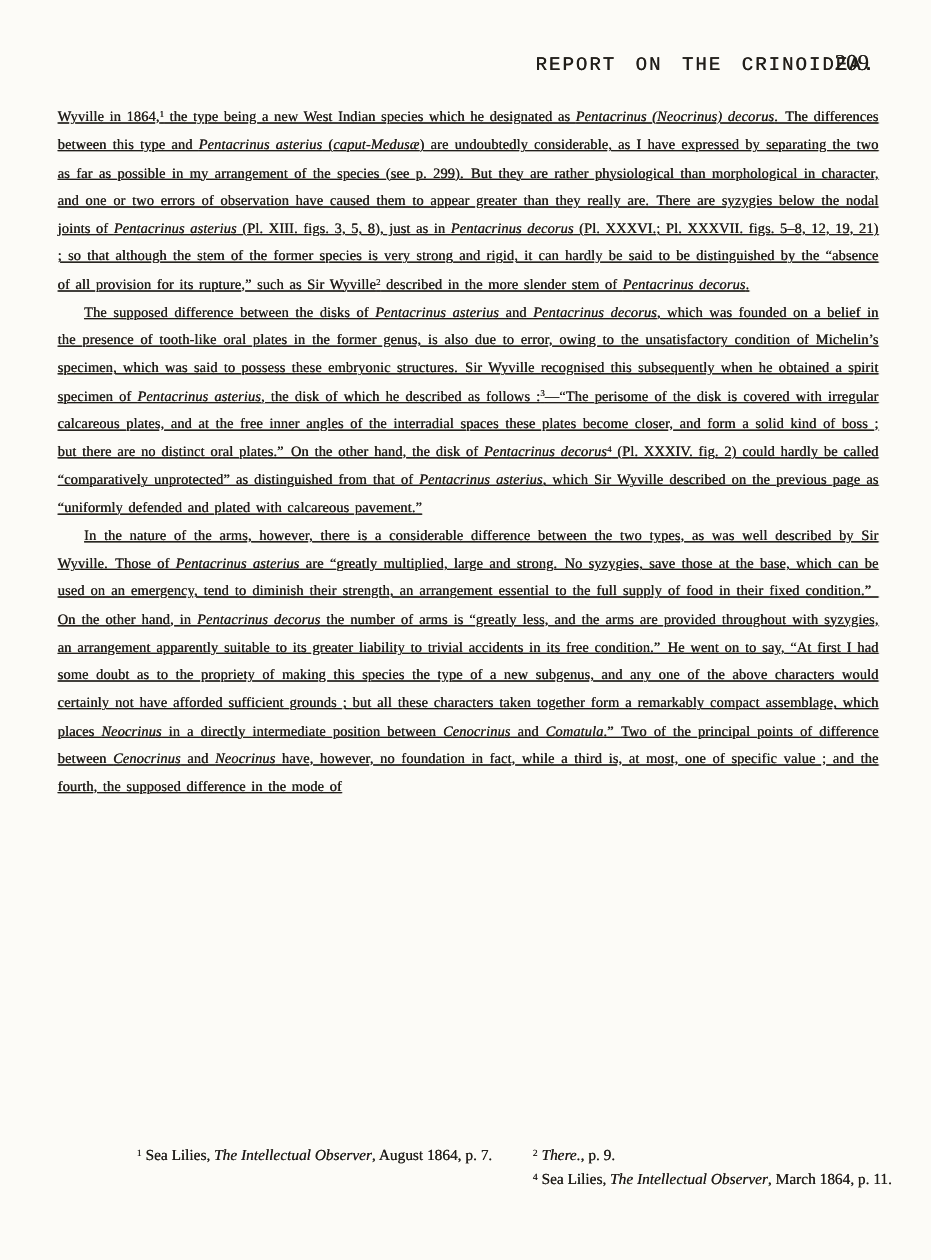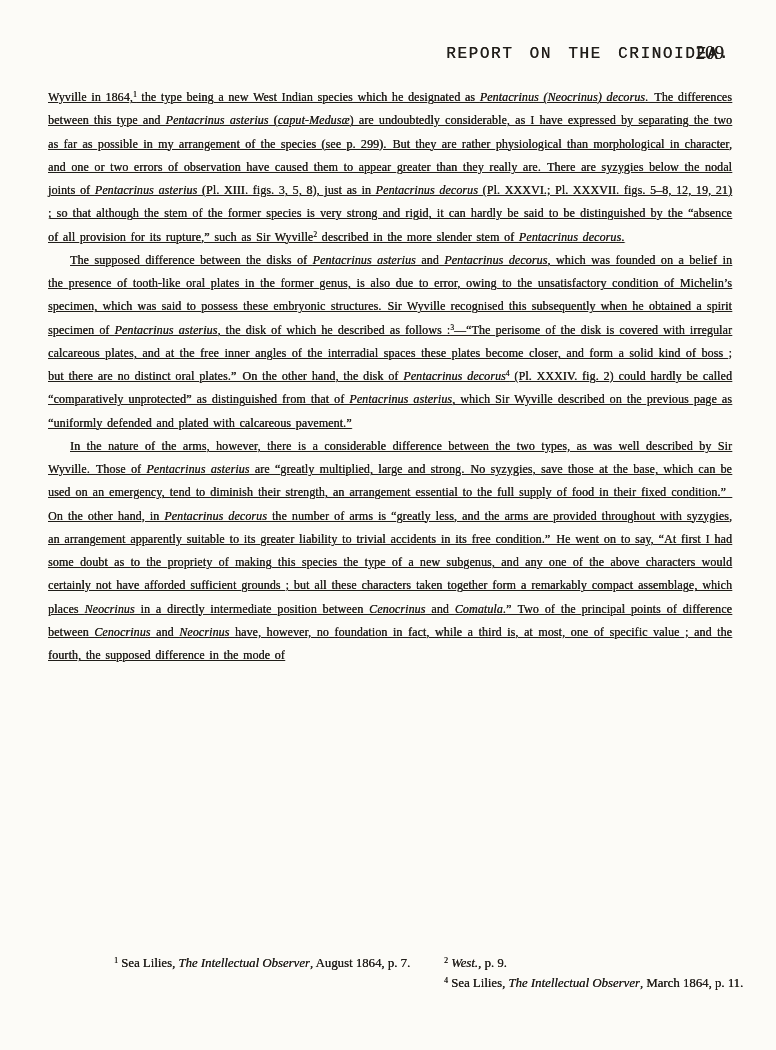--- a/index.html
+++ b/index.html
@@ -93,20 +93,20 @@
 
   <div class="body-text">
     <p class="para"><span>Wyville in 1864,</span><sup class="fnref">1</sup><span> the type being a new West Indian species which he designated as </span><span class="it">Pentacrinus (Neocrinus) decorus</span><span>. The differences between this type and </span><span class="it">Pentacrinus asterius</span><span> (</span><span class="it">caput-Medusæ</span><span>) are undoubtedly considerable, as I have expressed by separating the two as far as possible in my arrangement of the species (see p. 299). But they are rather physiological than morphological in character, and one or two errors of observation have caused them to appear greater than they really are. There are syzygies below the nodal joints of </span><span class="it">Pentacrinus asterius</span><span> (Pl. XIII. figs. 3, 5, 8), just as in </span><span class="it">Pentacrinus decorus</span><span> (Pl. XXXVI.; Pl. XXXVII. figs. 5–8, 12, 19, 21) ; so that although the stem of the former species is very strong and rigid, it can hardly be said to be distinguished by the “absence of all provision for its rupture,” such as Sir Wyville</span><sup class="fnref">2</sup><span> described in the more slender stem of </span><span class="it">Pentacrinus decorus</span><span>.</span></p>
     <p class="para indent"><span>The supposed difference between the disks of </span><span class="it">Pentacrinus asterius</span><span> and </span><span class="it">Pentacrinus decorus</span><span>, which was founded on a belief in the presence of tooth-like oral plates in the former genus, is also due to error, owing to the unsatisfactory condition of Michelin’s specimen, which was said to possess these embryonic structures. Sir Wyville recognised this subsequently when he obtained a spirit specimen of </span><span class="it">Pentacrinus asterius</span><span>, the disk of which he described as follows :</span><sup class="fnref">3</sup><span>—“The perisome of the disk is covered with irregular calcareous plates, and at the free inner angles of the interradial spaces these plates become closer, and form a solid kind of boss ; but there are no distinct oral plates.” On the other hand, the disk of </span><span class="it">Pentacrinus decorus</span><sup class="fnref">4</sup><span> (Pl. XXXIV. fig. 2) could hardly be called “comparatively unprotected” as distinguished from that of </span><span class="it">Pentacrinus asterius</span><span>, which Sir Wyville described on the previous page as “uniformly defended and plated with calcareous pavement.”</span></p>
     <p class="para indent"><span>In the nature of the arms, however, there is a considerable difference between the two types, as was well described by Sir Wyville. Those of </span><span class="it">Pentacrinus asterius</span><span> are “greatly multiplied, large and strong. No syzygies, save those at the base, which can be used on an emergency, tend to diminish their strength, an arrangement essential to the full supply of food in their fixed condition.” On the other hand, in </span><span class="it">Pentacrinus decorus</span><span> the number of arms is “greatly less, and the arms are provided throughout with syzygies, an arrangement apparently suitable to its greater liability to trivial accidents in its free condition.” He went on to say, “At first I had some doubt as to the propriety of making this species the type of a new subgenus, and any one of the above characters would certainly not have afforded sufficient grounds ; but all these characters taken together form a remarkably compact assemblage, which places </span><span class="it">Neocrinus</span><span> in a directly intermediate position between </span><span class="it">Cenocrinus</span><span> and </span><span class="it">Comatula</span><span>.” Two of the principal points of difference between </span><span class="it">Cenocrinus</span><span> and </span><span class="it">Neocrinus</span><span> have, however, no foundation in fact, while a third is, at most, one of specific value ; and the fourth, the supposed difference in the mode of</span></p>
   </div>
 
   <div class="footnotes">
     <div class="fn-row">
       <span class="fn fn-left"><sup class="fnref">1</sup><span> Sea Lilies, </span><span class="it">The Intellectual Observer</span><span>, August 1864, p. 7.</span></span>
-      <span class="fn fn-right"><sup class="fnref">2</sup><span> </span><span class="it">West.</span><span>, p. 9.</span></span>
+      <span class="fn fn-right"><sup class="fnref">2</sup><span> </span><span class="it">There.</span><span>, p. 9.</span></span>
     </div>
     <div class="fn-row">
       <span class="fn fn-right"><sup class="fnref">4</sup><span> Sea Lilies, </span><span class="it">The Intellectual Observer</span><span>, March 1864, p. 11.</span></span>
     </div>
   </div>
 
 </div>
 
 </body></html>

